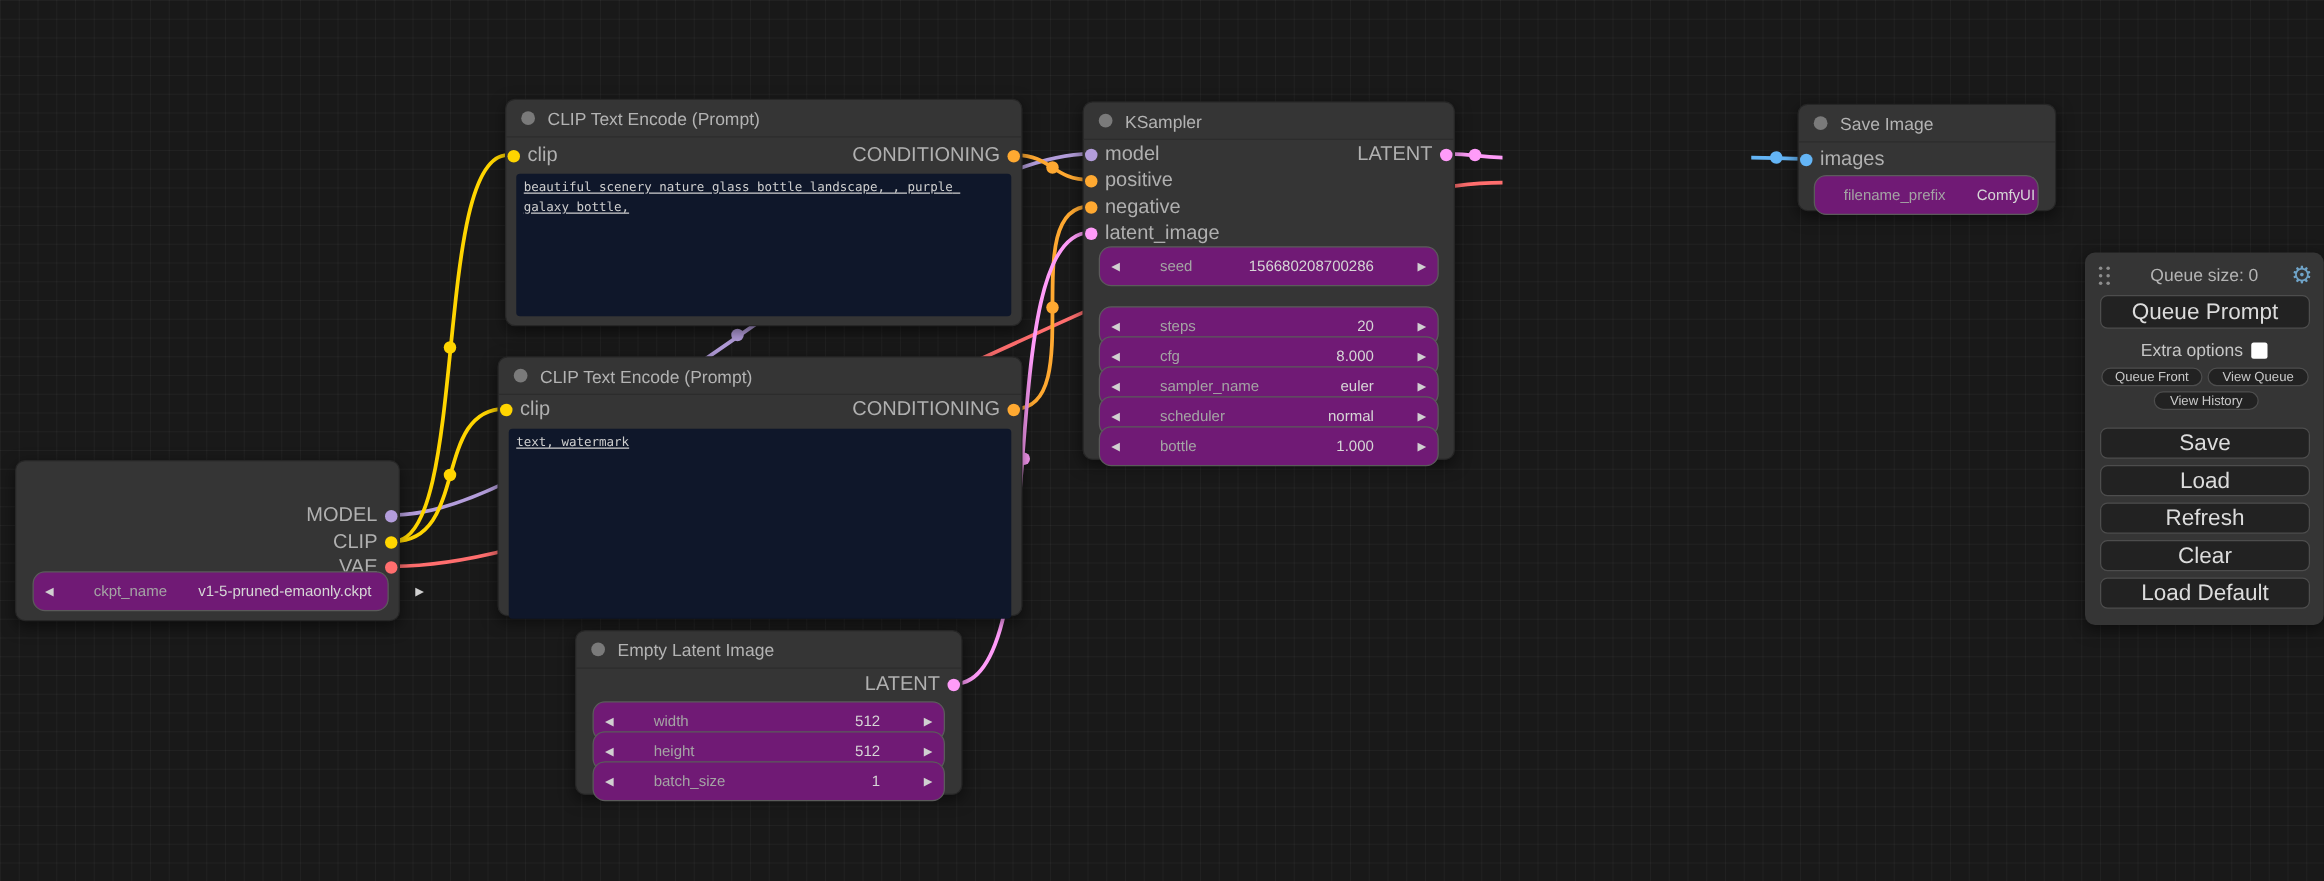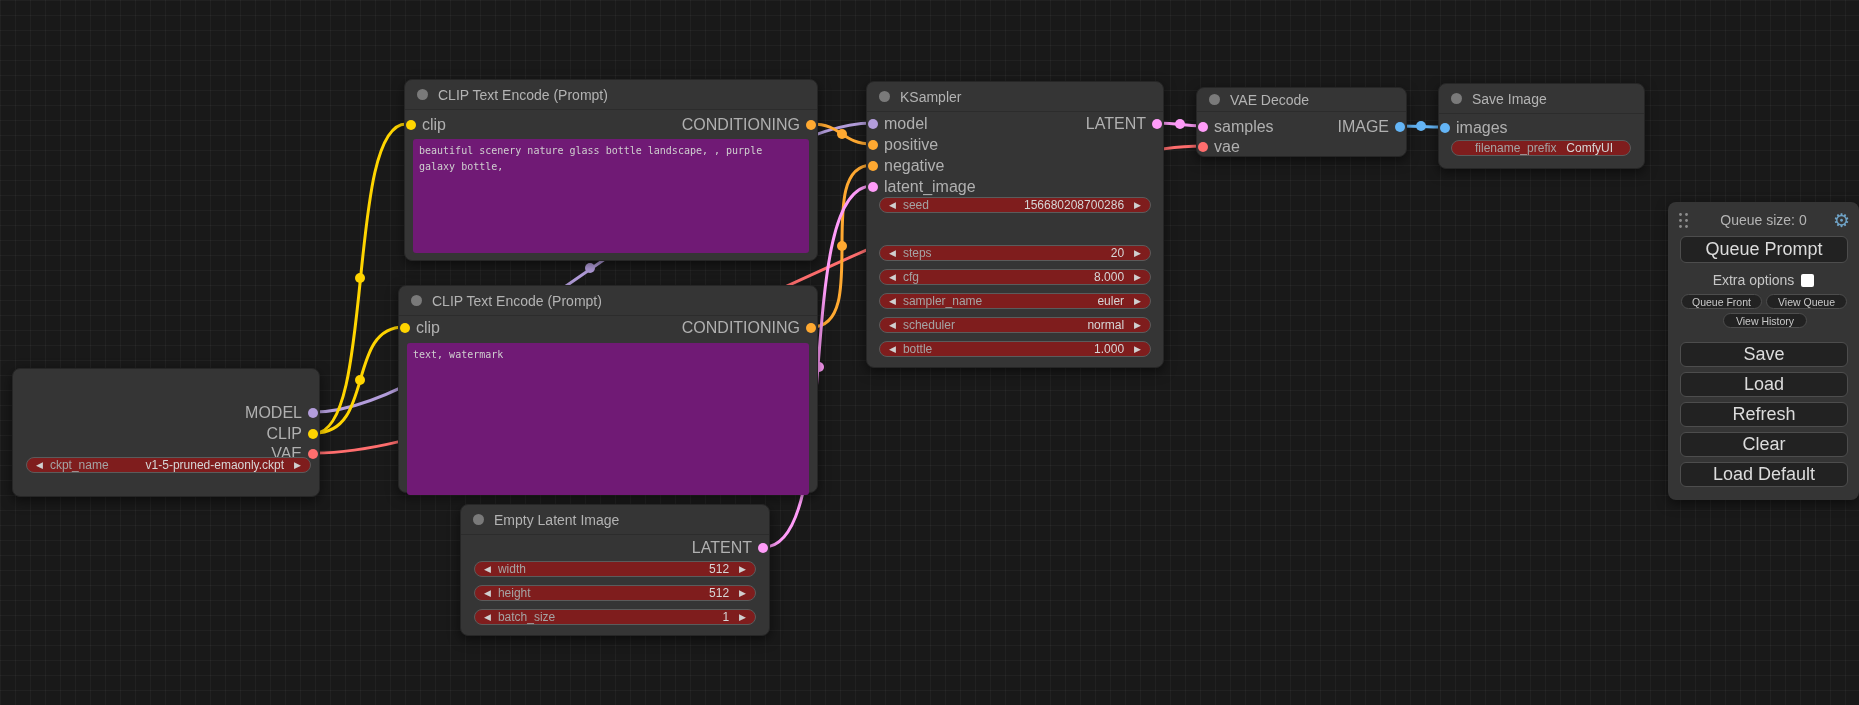--- a/index.html
+++ b/index.html
@@ -23,31 +23,31 @@
   .node{position:absolute;z-index:2;background:#353535;border:1px solid #262626;border-radius:8px;
     box-shadow:0 4px 12px rgba(0,0,0,.5);box-sizing:border-box;}
   .ntitle{position:absolute;left:0;right:0;top:0;height:30px;display:flex;align-items:center;gap:10px;
     padding:0 12px;font-size:14px;color:#b3b3b3;border-bottom:1px solid #2c2c2c;box-sizing:border-box;}
   .ntitle.short{height:24px;}
   .tdot{width:11px;height:11px;border-radius:50%;background:#7a7a7a;flex:none;}
   .pdot{position:absolute;width:10px;height:10px;border-radius:50%;z-index:3;}
   .pdot.in{left:1px;} .pdot.out{right:1px;}
   .plabel{position:absolute;font-size:16px;color:#b0b0b0;line-height:14px;}
   .plabel.in{left:17px;} .plabel.out{right:17px;text-align:center;}
-  .pill{position:absolute;height:16px;background:#7f1d1d;border:1px solid #5b5b5b;border-radius:10px;
-    display:flex;align-items:center;padding:0 9px;font-size:12px;color:#b8b8b8;box-sizing:border-box;}
+  .pill{position:absolute;height:32px;background:#701a75;border:1px solid #5b5b5b;border-radius:10px;
+    display:flex;align-items:center;padding:0 9px;font-size:12px;color:#b8b8b8;box-sizing:border-box;gap:25px;}
   .arr{color:#d0d0d0;font-size:9px;flex:none;}
   .wlabel{margin-left:7px;color:#a4a4a4;white-space:nowrap;}
   .wlabel.center{margin-left:14px;}
   .wvalue{margin-left:auto;color:#d6d6d6;white-space:nowrap;}
   .wvalue.gap{margin-right:10px;}
   .toggle{width:13px;height:13px;border-radius:50%;background:var(--c-toggle);flex:none;margin-left:7px;margin-right:-3px;}
-  .tarea{position:absolute;background:#701a75;border-radius:3px;font-family:"DejaVu Sans Mono",monospace;
+  .tarea{position:absolute;background:#0f172a;border-radius:3px;font-family:"DejaVu Sans Mono",monospace;
     font-size:10px;line-height:1.6;color:#cfcfcf;padding:4px 6px;white-space:pre-wrap;word-break:break-word;
-    box-sizing:border-box;}
+    box-sizing:border-box;text-decoration:underline;}
 
   #menu{position:absolute;z-index:4;left:1668px;top:202px;width:191px;height:298px;background:#353535;
     border-radius:8px;box-shadow:0 4px 12px rgba(0,0,0,.5);}
   .mhead{position:absolute;left:0;right:0;top:7px;height:22px;display:flex;align-items:center;}
   .mtitle{flex:1;text-align:center;font-size:14px;color:#b4b4b4;}
   .handle{position:absolute;left:10px;top:3px;}
   .gear{position:absolute;right:9px;top:0px;font-family:"DejaVu Sans",sans-serif;font-size:19px;
     color:var(--c-gear);line-height:22px;}
   .btn{position:absolute;left:12px;right:11px;height:25px;background:#222222;border:1px solid #4d4d4d;
     border-radius:6px;color:#dcdcdc;display:flex;align-items:center;justify-content:center;font-size:18px;
@@ -215,32 +215,20 @@
       <span class="arr">▶</span>
     </div>
     <div class="pill" style="left:12px;right:12px;top:259px">
       <span class="arr">◀</span>
       <span class="wlabel">bottle</span>
       <span class="wvalue gap">1.000</span>
       <span class="arr">▶</span>
     </div>
   </div>
 
-  <div class="node" style="left:1196px;top:87px;width:211px;height:70px">
-    <div class="ntitle short">
-      <span class="tdot"></span>
-      <span>VAE Decode</span>
-    </div>
-    <span class="pdot in" style="top:34px;background:var(--c-latent)"></span>
-    <span class="plabel in" style="top:32px">samples</span>
-    <span class="pdot in" style="top:54px;background:var(--c-vae)"></span>
-    <span class="plabel in" style="top:52px">vae</span>
-    <span class="plabel out" style="top:32px">IMAGE</span>
-    <span class="pdot out" style="top:34px;background:var(--c-image)"></span>
-  </div>
 
   <div class="node" style="left:1438px;top:83px;width:207px;height:86px">
     <div class="ntitle">
       <span class="tdot"></span>
       <span>Save Image</span>
     </div>
     <span class="pdot in" style="top:39px;background:var(--c-image)"></span>
     <span class="plabel in" style="top:37px">images</span>
     <div class="pill" style="left:12px;right:13px;top:56px">
       <span class="wlabel center">filename_prefix</span>

